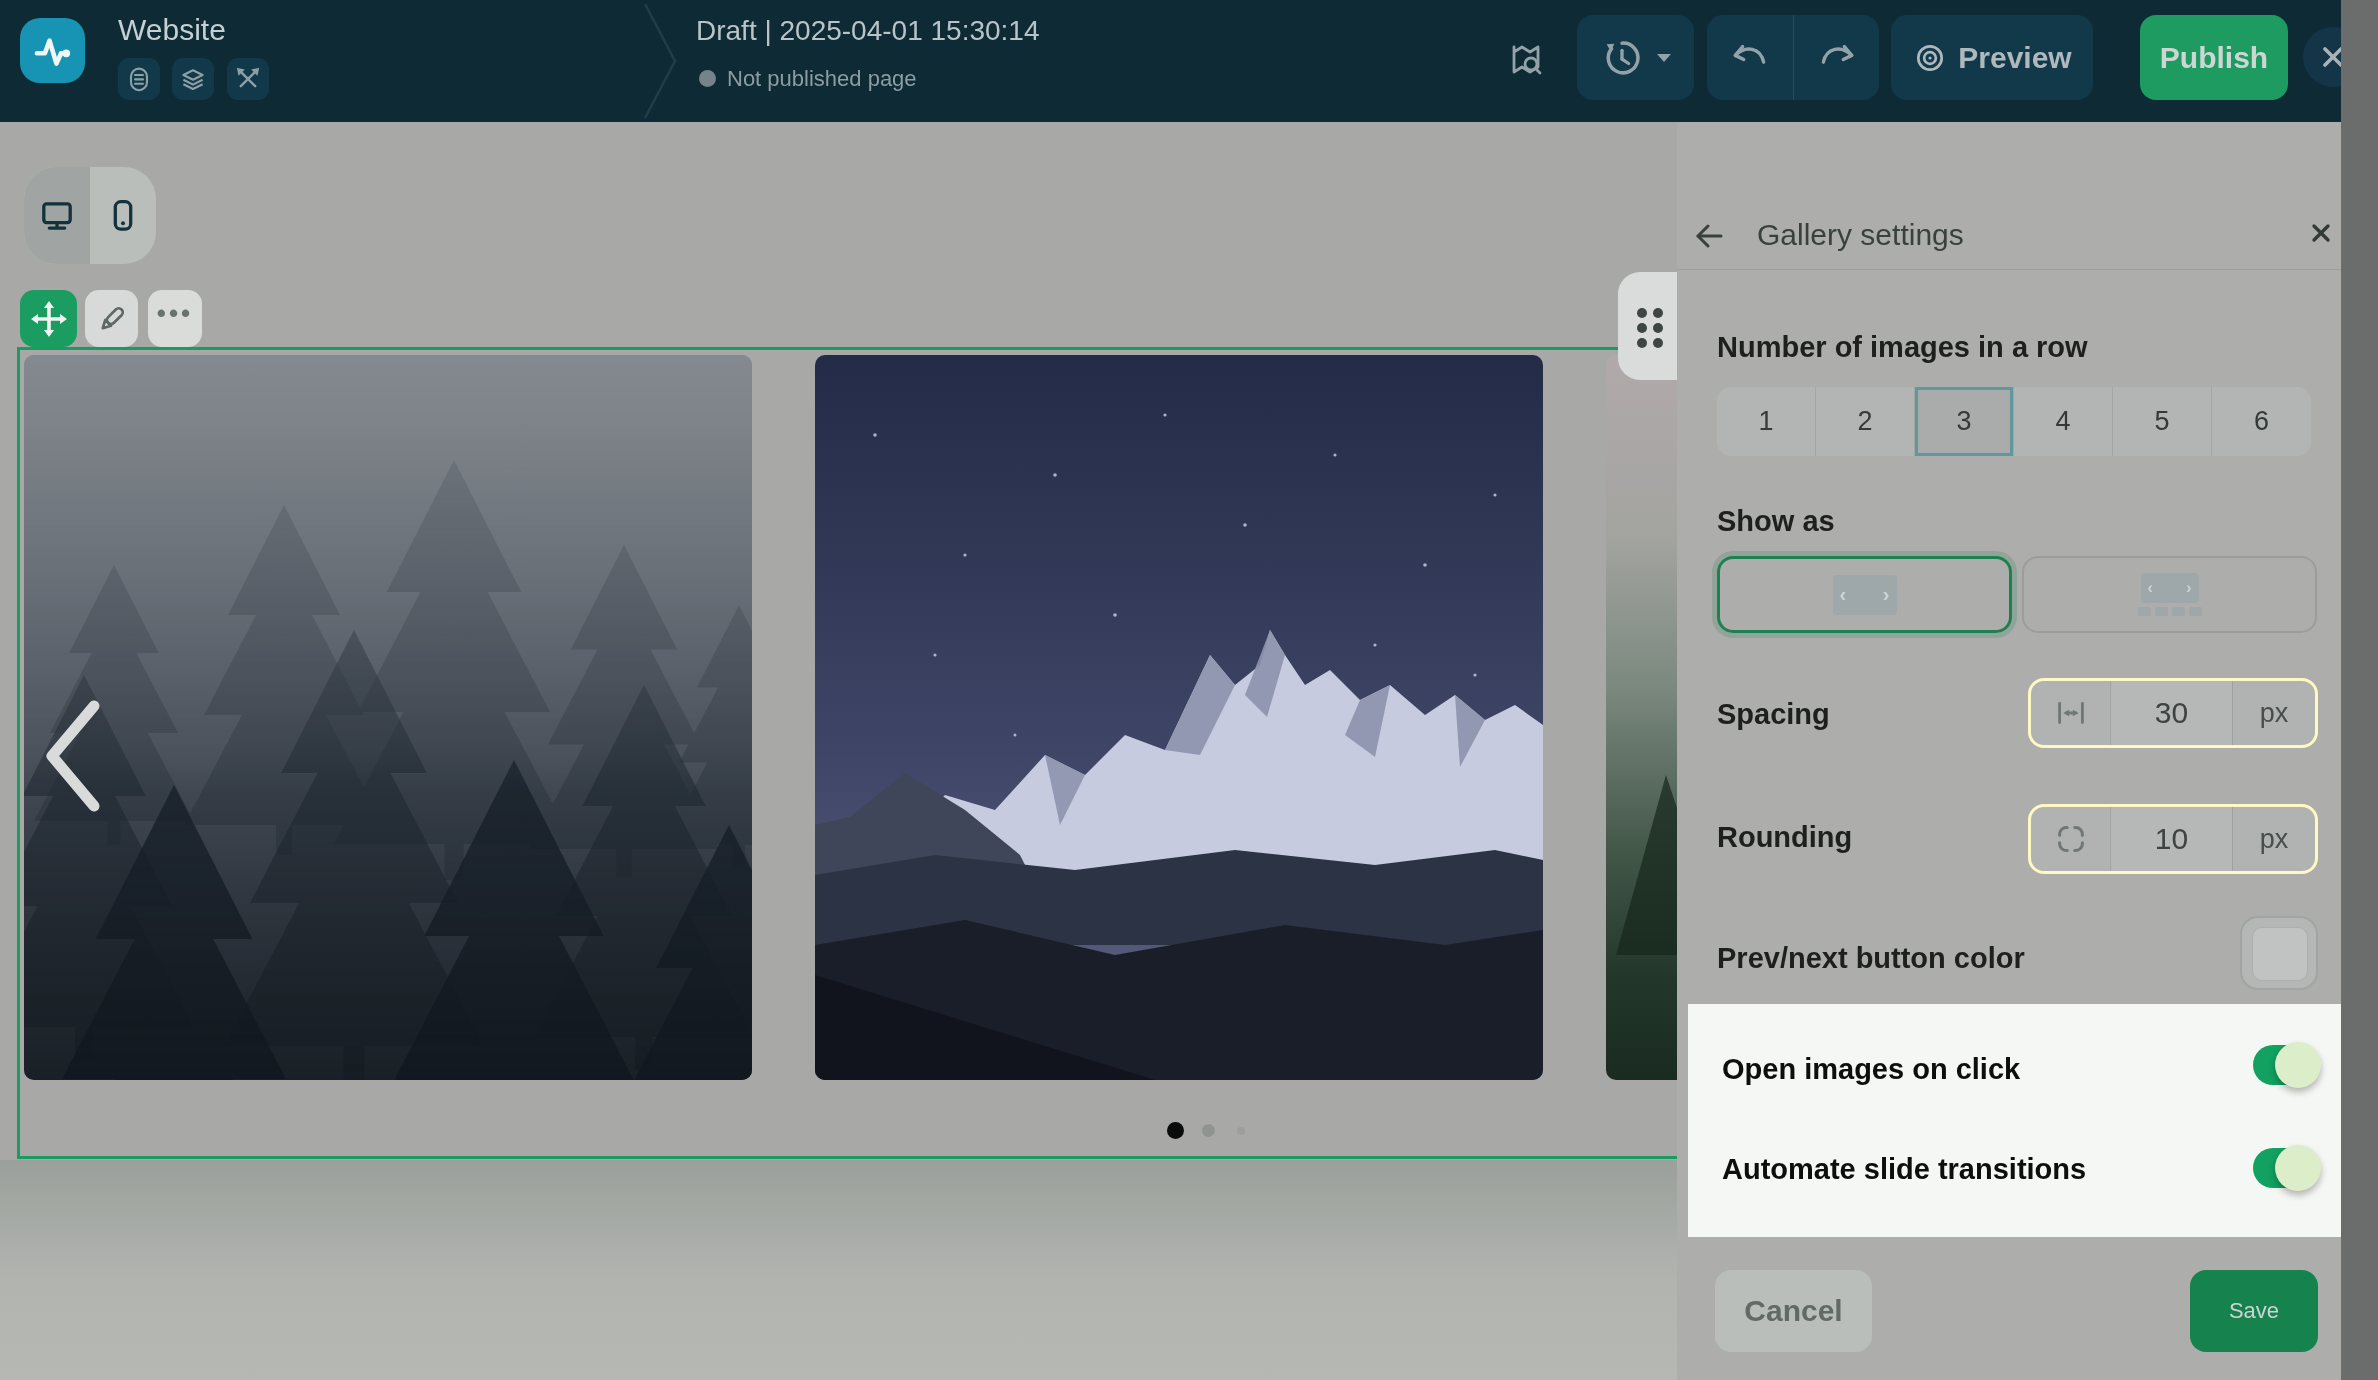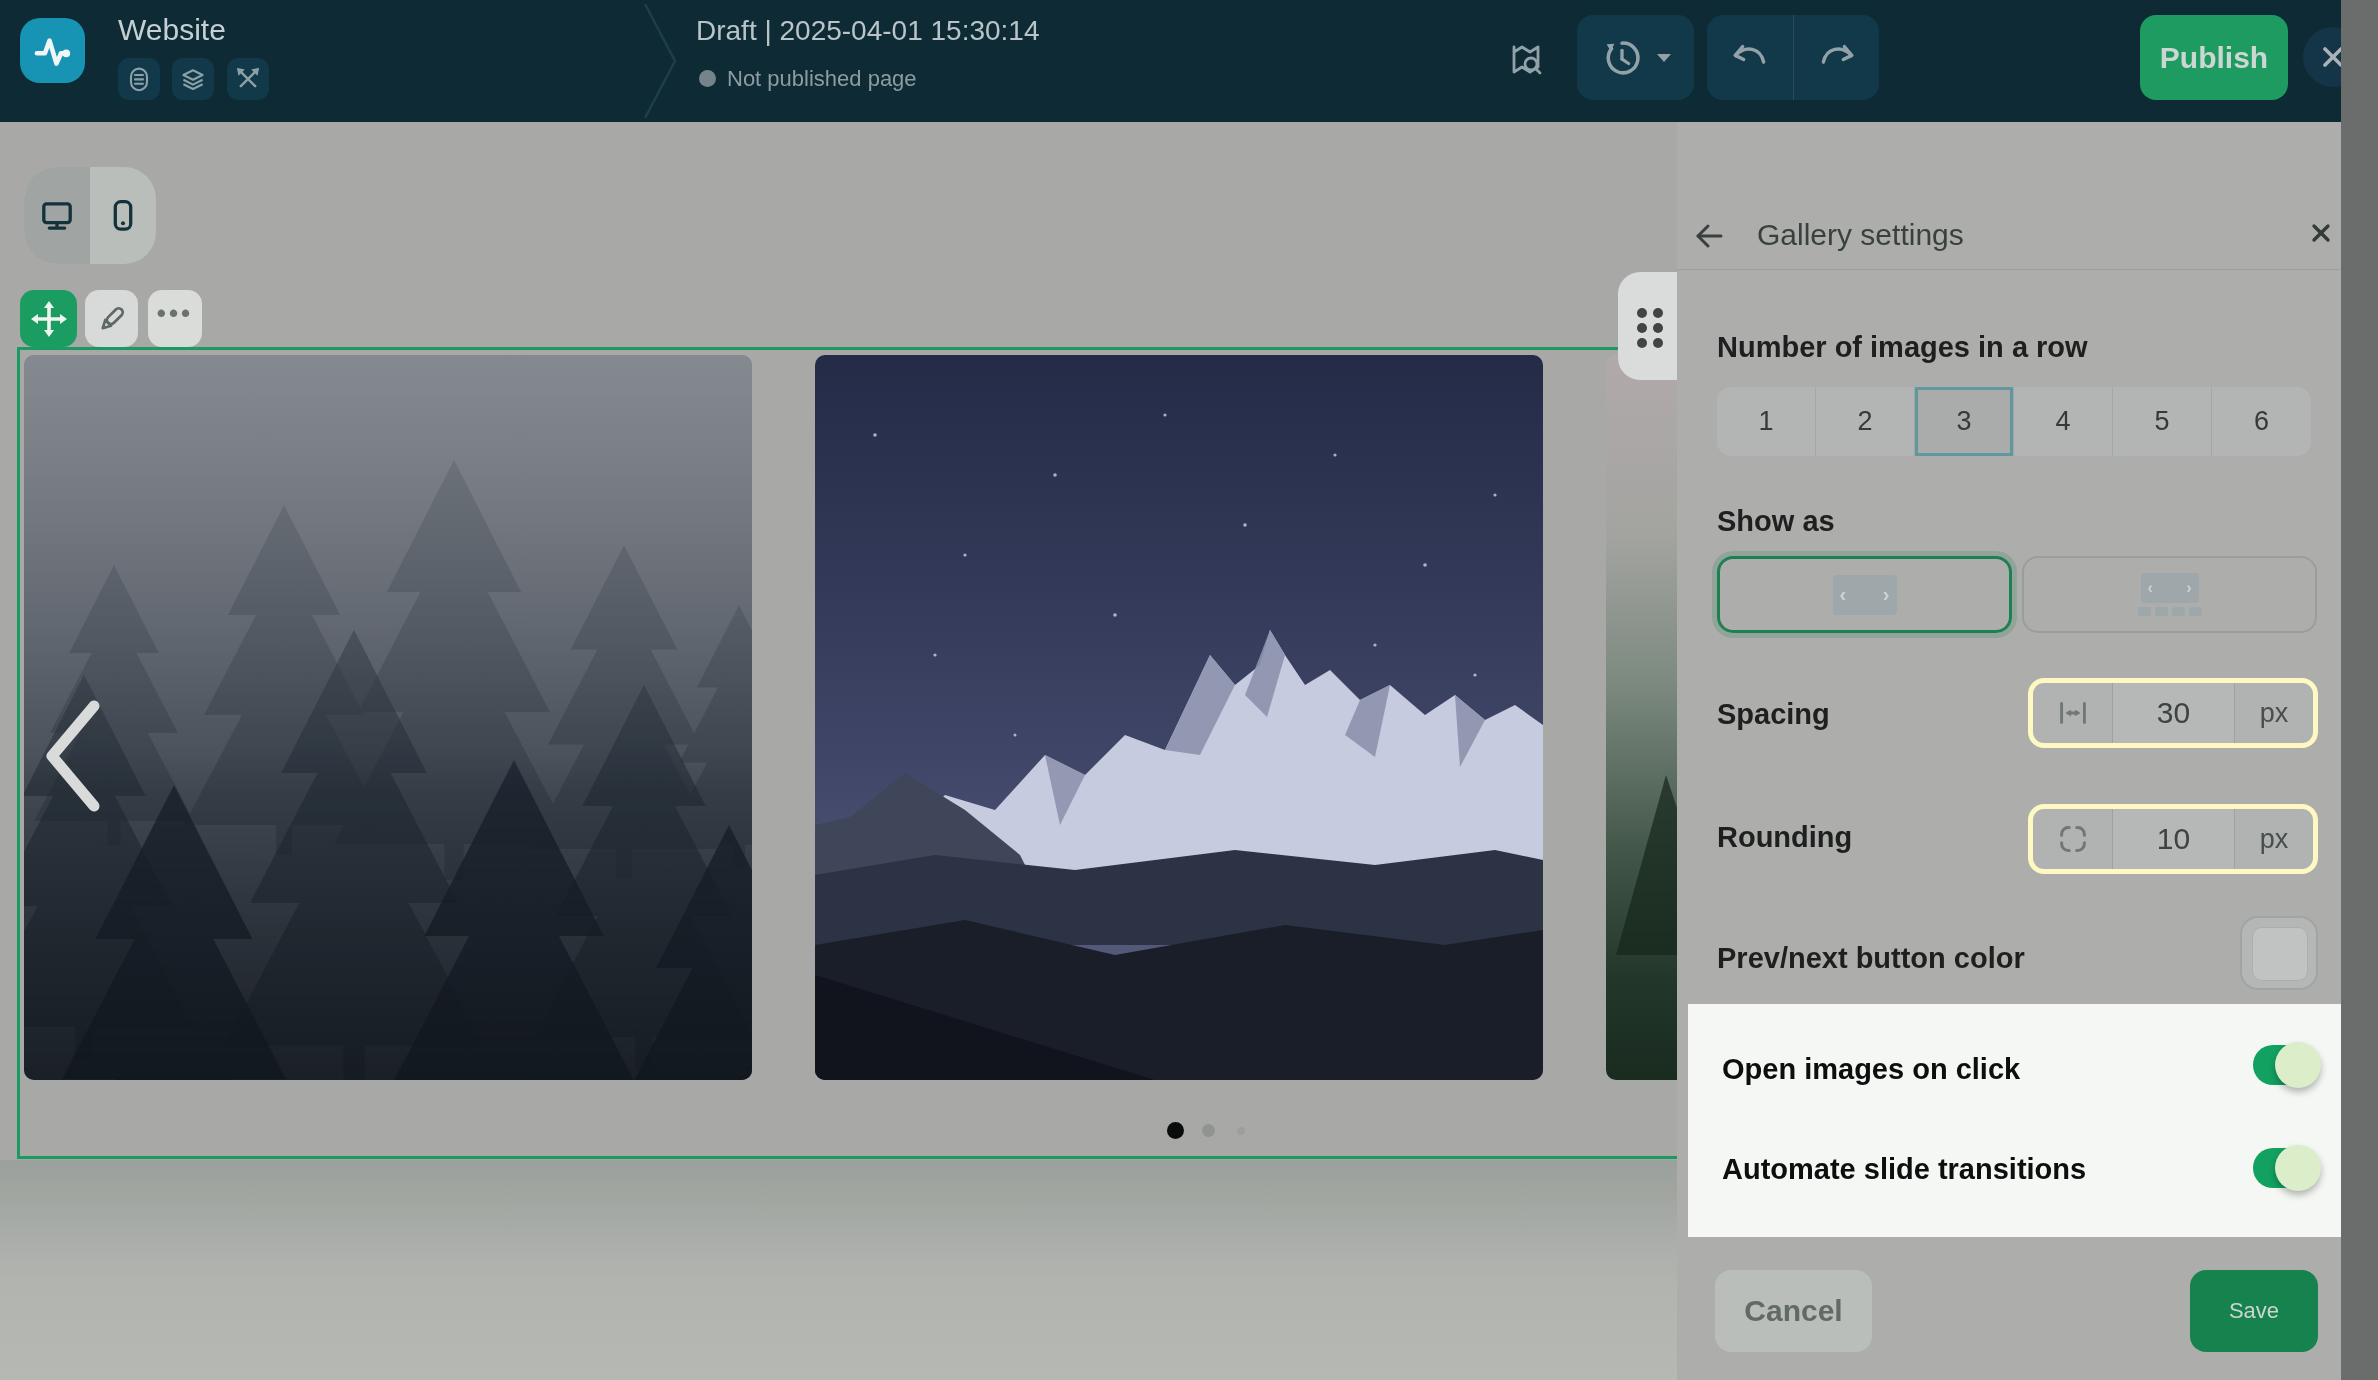--- a/index.html
+++ b/index.html
@@ -44,21 +44,21 @@
   .seg-cell:last-child{border-right:none;}
   .seg-selected{background:#a9acaa;box-shadow:inset 0 0 0 3px #61989e;}
   .show-card{top:556px;height:77px;border-radius:16px;box-sizing:border-box;
              display:flex;align-items:center;justify-content:center;}
   #show-card-1{left:1717px;width:295px;border:3px solid #1e7f51;box-shadow:0 0 0 5px rgba(30,127,81,.20);}
   #show-card-2{left:2022px;width:295px;border:2px solid #999d9b;}
   .mini-slide{background:#9ea7aa;border-radius:4px;display:flex;align-items:center;justify-content:space-between;
               color:#ced4d5;font-weight:700;font-size:20px;padding:0 7px;box-sizing:border-box;}
   .thumb-row{display:flex;gap:4px;margin-top:4px;justify-content:center;}
   .thumb{width:13px;height:9px;background:#9ea7aa;border-radius:2px;}
-  .input-group{left:2028px;width:290px;height:70px;border:5px solid #fef9c3;border-radius:16px;
+  .input-group{left:2028px;width:290px;height:70px;border:3px solid #fef9c3;border-radius:16px;
                box-sizing:border-box;display:flex;overflow:hidden;background:#b0b3b1;}
   .ig-icon{width:80px;display:flex;align-items:center;justify-content:center;border-right:1px solid #9ea2a0;box-sizing:border-box;}
   .ig-value{width:122px;display:flex;align-items:center;justify-content:center;background:#b5b8b6;
             font-size:30px;font-weight:500;color:#3d4341;border-right:1px solid #9ea2a0;box-sizing:border-box;}
   .ig-unit{flex:1;display:flex;align-items:center;justify-content:center;font-size:27px;color:#474e4b;}
   #color-swatch{left:2240px;top:916px;width:78px;height:74px;border:2px solid #a0a4a2;border-radius:18px;
                 background:#b4b7b5;box-sizing:border-box;}
   #color-swatch-inner{left:10px;top:9px;width:54px;height:52px;border-radius:10px;background:#c0c3c1;border:1px solid #abafad;}
   #spotlight{left:1688px;top:1004px;width:665px;height:233px;background:#f5f7f5;}
   .spot-label{font-weight:700;font-size:29px;color:#0c0f0e;}
@@ -181,20 +181,30 @@
           <svg width="42" height="42" viewBox="0 0 40 40">
               <g stroke="#93a2a8" stroke-width="3.2" fill="none" stroke-linecap="round" stroke-linejoin="round">
                 <polyline points="27,9 34,17.5 26,21.5"></polyline>
                 <path d="M34 17.5 C24 7.5 10 10 7 24"></path>
               </g>
             </svg>
         </span>
       </span>
     </div>
 
+    <div class="abs tb-btn" style="left:1891px;top:15px;width:202px;height:85px;">
+      <span>
+        <svg width="36" height="36" viewBox="0 0 40 40">
+            <circle cx="20" cy="20" r="13" stroke="#aeb8bd" stroke-width="3" fill="none"></circle>
+            <circle cx="20" cy="20" r="6.5" stroke="#aeb8bd" stroke-width="3" fill="none"></circle>
+            <circle cx="20" cy="20" r="1.8" fill="#aeb8bd"></circle>
+          </svg>
+      </span>
+      <span id="preview-label">Preview</span>
+    </div>
 
     <div id="publish-btn" class="abs">
       <span id="publish-label">Publish</span>
     </div>
 
     <div id="topbar-close" class="abs">
       <span>
         <svg width="30" height="30" viewBox="0 0 30 30">
             <g stroke="#a9b2b6" stroke-width="3.6" stroke-linecap="round">
               <line x1="7" y1="7" x2="23" y2="23"></line>

